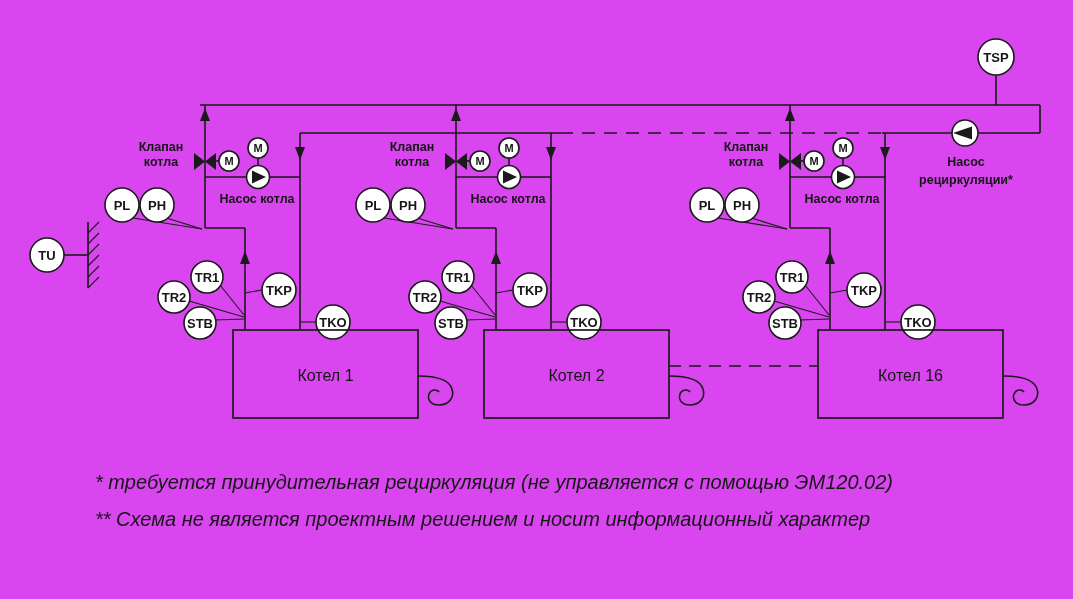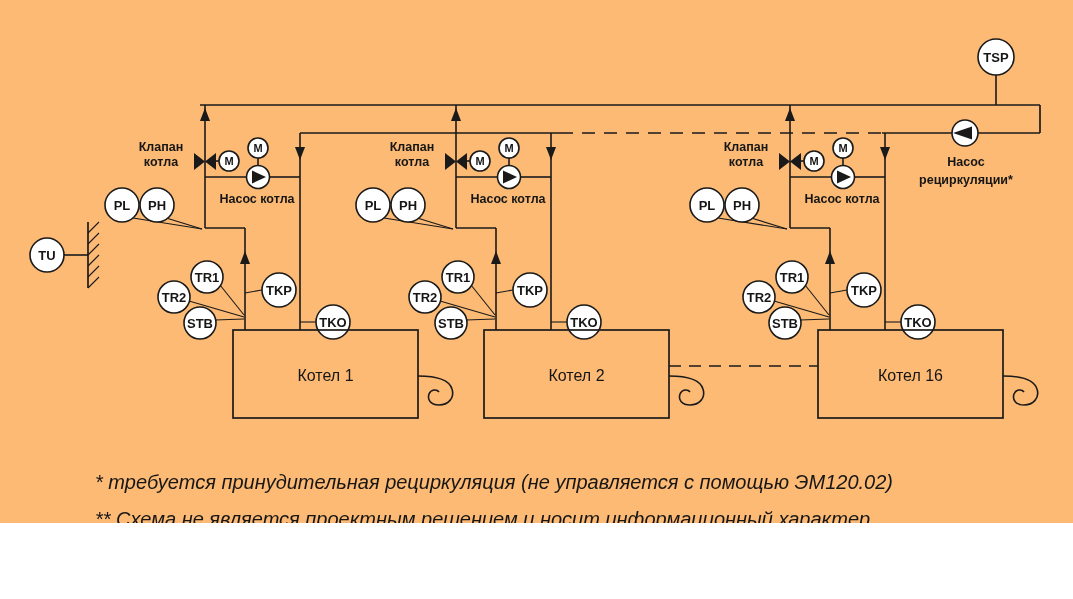--- a/index.html
+++ b/index.html
@@ -1,16 +1,16 @@
 <!DOCTYPE html>
 <html><head>
 <meta charset="utf-8">
 <style>
   html,body{margin:0;padding:0;background:#ffffff;}
-  .canvas{position:relative;width:1073px;height:523px;background:#fdba74;overflow:hidden;
+  .canvas{position:relative;width:1073px;height:599px;background:#d946ef;overflow:hidden;
           font-family:"Liberation Sans",sans-serif;}
   svg{display:block;}
   .pipe{stroke:#1a1a1a;stroke-width:1.6;fill:none;}
   .pipe2{stroke:#1a1a1a;stroke-width:1.7;fill:none;}
   .thin{stroke:#1a1a1a;stroke-width:1.1;fill:none;}
   .dash{stroke-dasharray:13 9;}
   .dash2{stroke-dasharray:12 8;}
   .sym{fill:#1a1a1a;stroke:none;}
   .node{fill:#ffffff;stroke:#1a1a1a;stroke-width:1.6;}
   .node-t{font-family:"Liberation Sans",sans-serif;font-weight:bold;font-size:13px;fill:#161616;text-anchor:middle;}

